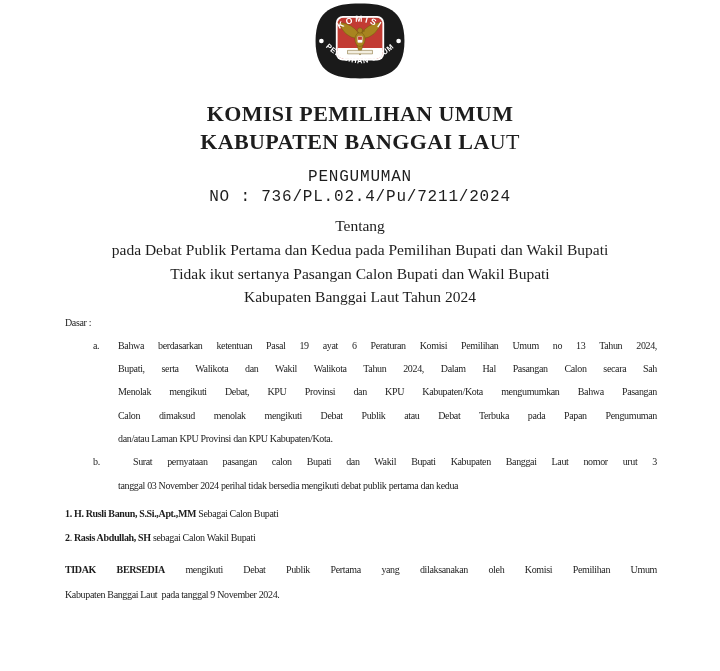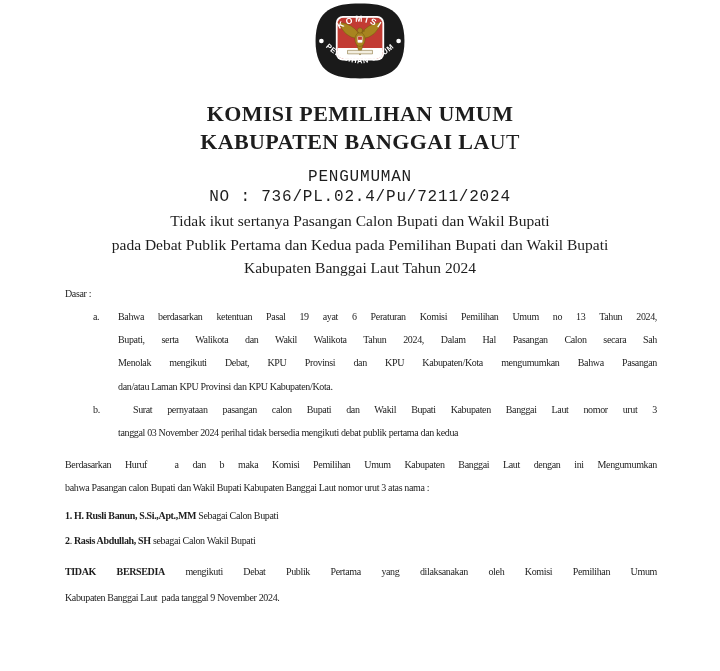--- a/index.html
+++ b/index.html
@@ -74,48 +74,46 @@
   <div class="org">
     <div>KOMISI PEMILIHAN UMUM</div>
     <div><span>KABUPATEN BANGGAI LA</span><span class="light">UT</span></div>
   </div>
 
   <div class="docid">
     <div>PENGUMUMAN</div>
     <div>NO : 736/PL.02.4/Pu/7211/2024</div>
   </div>
 
+  <div class="tentang">Tentang</div>
   <div class="subject">
+    <div>pada Debat Publik Pertama dan Kedua pada Pemilihan Bupati dan Wakil Bupati</div>
     <div>Tidak ikut sertanya Pasangan Calon Bupati dan Wakil Bupati</div>
-    <div>pada Debat Publik Pertama dan Kedua pada Pemilihan Bupati dan Wakil Bupati</div>
     <div>Kabupaten Banggai Laut Tahun 2024</div>
   </div>
 
   <div class="content">
 
     <p class="dasar">Dasar :</p>
 
     <div class="item">
       <span class="marker">a.</span>
       <div class="jl">Bahwa berdasarkan ketentuan Pasal 19 ayat 6 Peraturan Komisi Pemilihan Umum no 13 Tahun 2024,</div>
       <div class="jl"><span>Bupati, serta Walikota dan Wakil Walikota Tahun 2024, </span><span class="it">Dalam Hal Pasangan Calon secara Sah</span></div>
       <div class="jl it">Menolak mengikuti Debat, KPU Provinsi dan KPU Kabupaten/Kota mengumumkan Bahwa Pasangan</div>
+      <div class="jl it">Calon dimaksud menolak mengikuti Debat Publik atau Debat Terbuka pada Papan Pengumuman</div>
       <div class="ll it">dan/atau Laman KPU Provinsi dan KPU Kabupaten/Kota.</div>
     </div>
 
     <div class="item">
       <span class="marker">b.</span>
       <div class="jl">&nbsp;Surat pernyataan pasangan calon Bupati dan Wakil Bupati Kabupaten Banggai Laut nomor urut 3</div>
       <div class="ll">tanggal 03 November 2024 perihal tidak bersedia mengikuti debat publik pertama dan kedua</div>
     </div>
 
-    <div class="para">
-      <div class="jl">Berdasarkan Huruf &nbsp;a dan b maka Komisi Pemilihan Umum Kabupaten Banggai Laut dengan ini Mengumumkan</div>
-      <div class="ll">bahwa Pasangan calon Bupati dan Wakil Bupati Kabupaten Banggai Laut nomor urut 3 atas nama :</div>
-    </div>
 
     <div class="cands">
       <div><b>1. H. Rusli Banun, S.Si.,Apt.,MM</b><span> Sebagai Calon Bupati</span></div>
       <div><b>2</b><span>. </span><b>Rasis Abdullah, SH</b><span> sebagai Calon Wakil Bupati</span></div>
     </div>
 
     <div class="closing">
       <div class="jl"><b>TIDAK BERSEDIA</b><span> mengikuti Debat Publik Pertama yang dilaksanakan oleh Komisi Pemilihan Umum</span></div>
       <div class="ll">Kabupaten Banggai Laut &nbsp;pada tanggal 9 November 2024.</div>
     </div>

